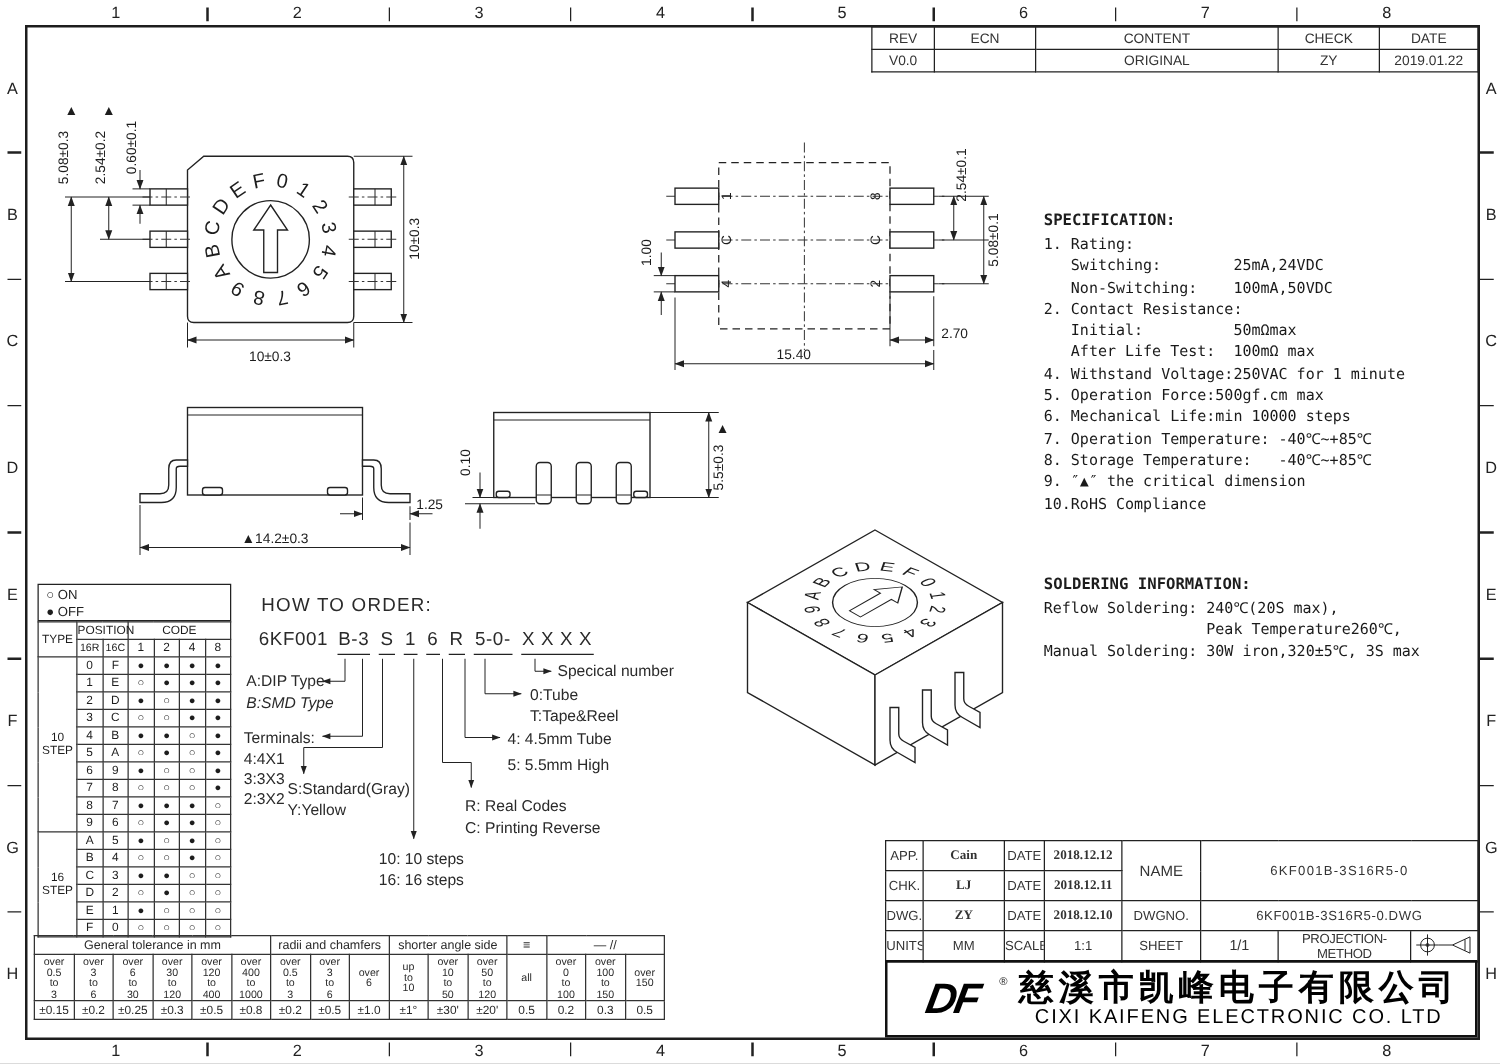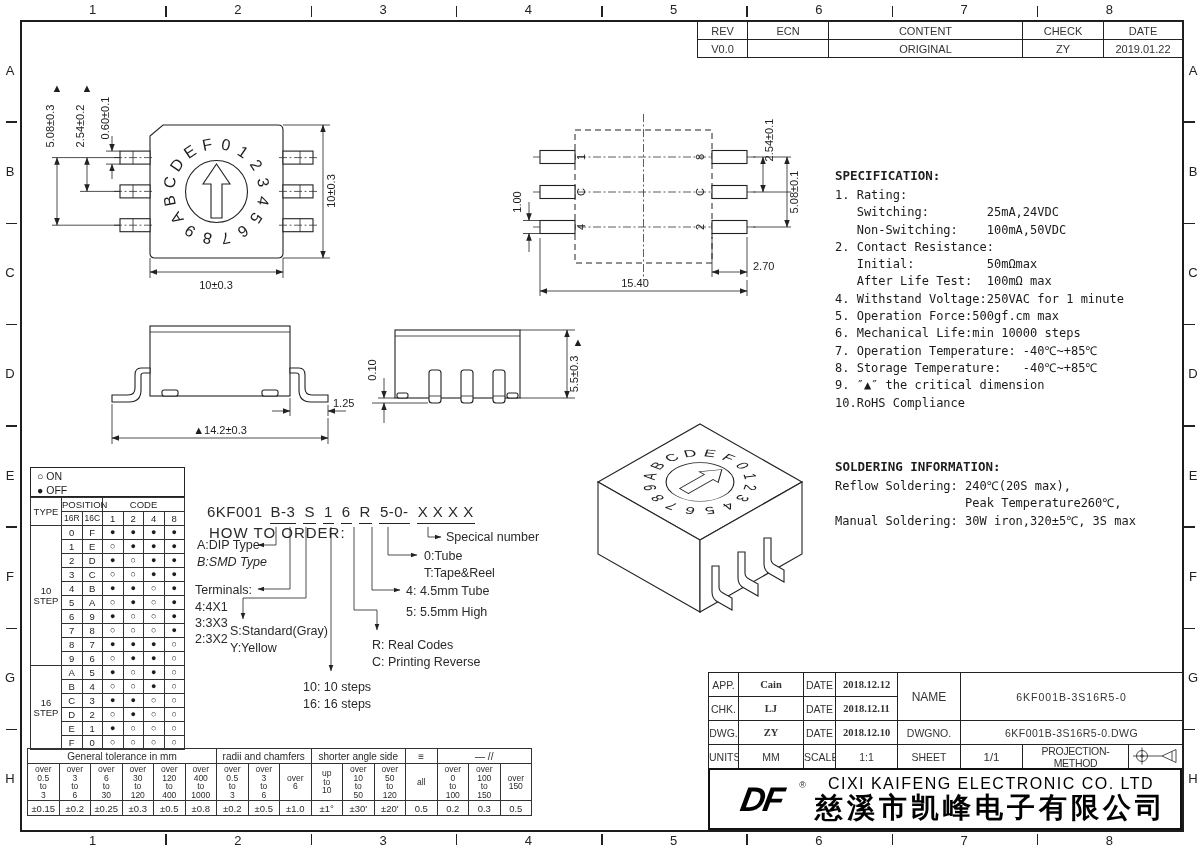--- a/index.html
+++ b/index.html
@@ -29,21 +29,21 @@
   
   #code-block{position:absolute;left:30px;top:467px;width:155px;}
   #code-legend{border:1.2px solid #222;height:30px;padding:1px 0 0 6px;box-sizing:border-box;}
   .legrow{font-size:10.5px;line-height:14px;}
   #code-table{border-collapse:collapse;table-layout:fixed;width:155px;border-radius:21px;}
   #code-table td,#code-table th{border:1px solid #333;font-size:9.5px;text-align:center;padding:0;height:13px;
       font-weight:normal;line-height:1;}
   #code-table .typecell{white-space:pre-line;font-size:9.5px;}
   #code-table .bit{font-size:9px;}
   
-  #order-title{position:absolute;left:209px;top:476px;font-size:15px;letter-spacing:1px;color:#2a2a2a;margin-top:48px;}
+  #order-title{position:absolute;left:209px;top:476px;font-size:15px;letter-spacing:1px;color:#2a2a2a;}
   #part-line{position:absolute;left:207px;top:503px;font-size:15px;letter-spacing:0.5px;color:#2a2a2a;white-space:pre;}
   #part-prefix{margin-right:7px;}
   .seg{border-bottom:1.3px solid #222;padding:0 1px 3px 1px;margin-right:7px;}
   .olabel{position:absolute;font-size:12.5px;color:#2a2a2a;white-space:pre;}
   
   #tol-table{position:absolute;left:27px;top:748px;border-collapse:collapse;table-layout:fixed;width:505px;}
   #tol-table td{border:1px solid #333;text-align:center;padding:0;color:#2a2a2a;}
   .tolgroup{font-size:10px;height:14px;}
   .tolrange{white-space:pre-line;font-size:8.5px;line-height:8.5px;height:36px;}
   .tolval{font-size:9.5px;height:14px;}
@@ -665,22 +665,22 @@
     </tr>
   </tbody>
     </table>
 
   <div id="company">
     <div id="logo-wrap">
       <span id="logo">DF</span>
       <span id="logo-reg">®</span>
     </div>
     <div id="company-names">
+      <div id="company-cn">慈溪市凯峰电子有限公司</div>
       <div id="company-en">CIXI KAIFENG ELECTRONIC CO. LTD</div>
-      <div id="company-cn">慈溪市凯峰电子有限公司</div>
     </div>
   </div>
 <div class="gridnum" style="left: 85.625px; top: 2px;">1</div>
     <div class="gridnum" style="left: 85.625px; top: 833px;">1</div>
     <div class="gridnum" style="left: 230.875px; top: 2px;">2</div>
     <div class="gridnum" style="left: 230.875px; top: 833px;">2</div>
     <div class="gridnum" style="left: 376.125px; top: 2px;">3</div>
     <div class="gridnum" style="left: 376.125px; top: 833px;">3</div>
     <div class="gridnum" style="left: 521.375px; top: 2px;">4</div>
     <div class="gridnum" style="left: 521.375px; top: 833px;">4</div>

